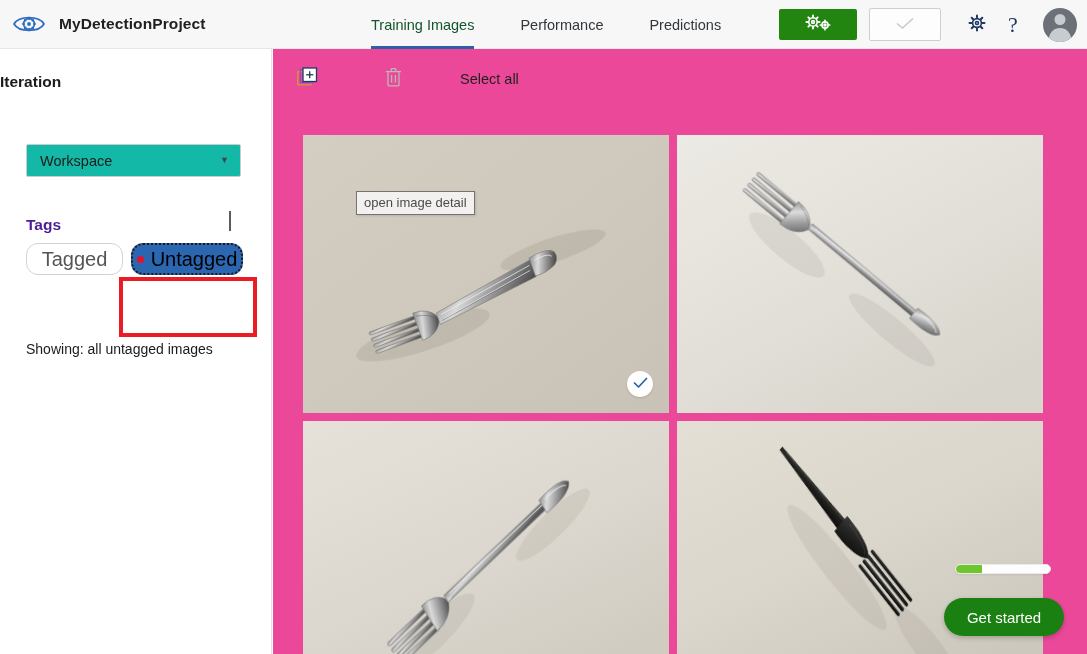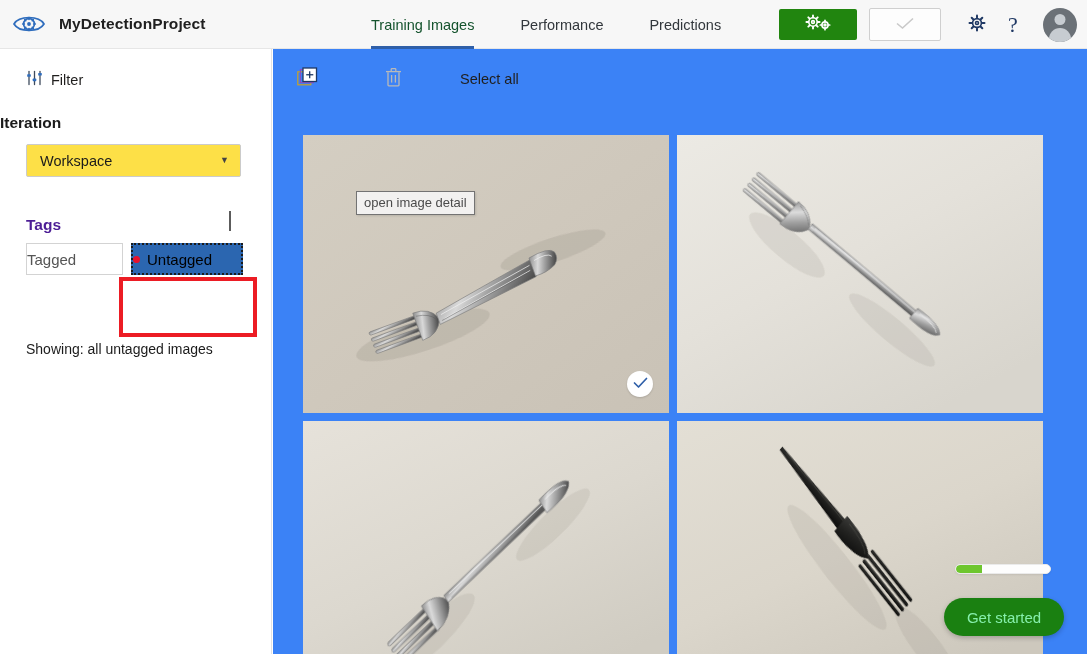--- a/index.html
+++ b/index.html
@@ -191,21 +191,21 @@
     color: #1b1b1b;
   }
   .dropdown {
     position: absolute;
     left: 26px;
     top: 95px;
     width: 215px;
     height: 33px;
     border: 1px solid #cbcbcb;
     border-radius: 2px;
-    background: #fde047;
+    background: #14b8a6;
     box-sizing: border-box;
     display: flex;
     align-items: center;
     cursor: pointer;
   }
   .dropdown-value {
     padding-left: 13px;
     font-size: 14.5px;
     color: #1b1b1b;
   }
@@ -243,23 +243,24 @@
     position: absolute;
     left: 26px;
     top: 194px;
     display: flex;
   }
   .toggle-btn {
     height: 32px;
     box-sizing: border-box;
     display: flex;
     align-items: center;
-    justify-content: flex-start;
-    font-size: 15px;
-    cursor: pointer;
+    justify-content: center;
+    font-size: 20px;
+    cursor: pointer;
+    border-radius: 12px;
   }
   .toggle-tagged {
     width: 97px;
     background: #fff;
     border: 1px solid #d3d3d3;
     color: #555;
   }
   .toggle-untagged {
     width: 112px;
     background: #2b66b0;
@@ -294,21 +295,21 @@
     color: #1b1b1b;
   }
 
   
   .main {
     position: absolute;
     left: 273px;
     top: 49px;
     width: 814px;
     height: 605px;
-    background: #3b82f6;
+    background: #ec4899;
     box-sizing: border-box;
     overflow: hidden;
   }
   .toolbar {
     position: absolute;
     left: 0; top: 0;
     height: 60px;
     width: 100%;
     display: flex;
     align-items: center;
@@ -400,21 +401,21 @@
     border-radius: 6px 0 0 6px;
   }
   .get-started {
     position: absolute;
     left: 944px;
     top: 598px;
     width: 120px;
     height: 38px;
     border-radius: 19px;
     background: #1a8011;
-    color: #86efac;
+    color: #ffffff;
     font-size: 15px;
     display: flex;
     align-items: center;
     justify-content: center;
     cursor: pointer;
     border: none;
     box-shadow: 0 2px 5px rgba(0,0,0,.22);
     font-family: "Liberation Sans", sans-serif;
   }
 </style>
@@ -521,37 +522,20 @@
       <div class="icon-btn">
         <span class="help-glyph">?</span>
       </div>
 
       <div class="avatar"></div>
     </div>
   </div>
 
   <div class="sidebar">
 
-    <div class="filter-row">
-      <span>
-        <svg width="17" height="16" viewBox="0 0 17 16">
-          <g stroke="#3d4a5c" stroke-width="1.3" stroke-linecap="round">
-            <line x1="3" y1="1.5" x2="3" y2="14.5"></line>
-            <line x1="8.5" y1="1.5" x2="8.5" y2="14.5"></line>
-            <line x1="14" y1="1.5" x2="14" y2="14.5"></line>
-          </g>
-          <g fill="#2f6dbd">
-            <rect x="1.2" y="4.2" width="3.6" height="2.6" rx="0.6"></rect>
-            <rect x="6.7" y="8.6" width="3.6" height="2.6" rx="0.6"></rect>
-            <rect x="12.2" y="3.0" width="3.6" height="2.6" rx="0.6"></rect>
-          </g>
-        </svg>
-      </span>
-      <span class="filter-label">Filter</span>
-    </div>
 
     <div class="section-title">Iteration</div>
 
     <div class="dropdown">
       <span class="dropdown-value">Workspace</span>
       <span class="dropdown-caret">▼</span>
     </div>
 
     <div class="tags-title">Tags</div>
     <div class="tags-plus"></div>

